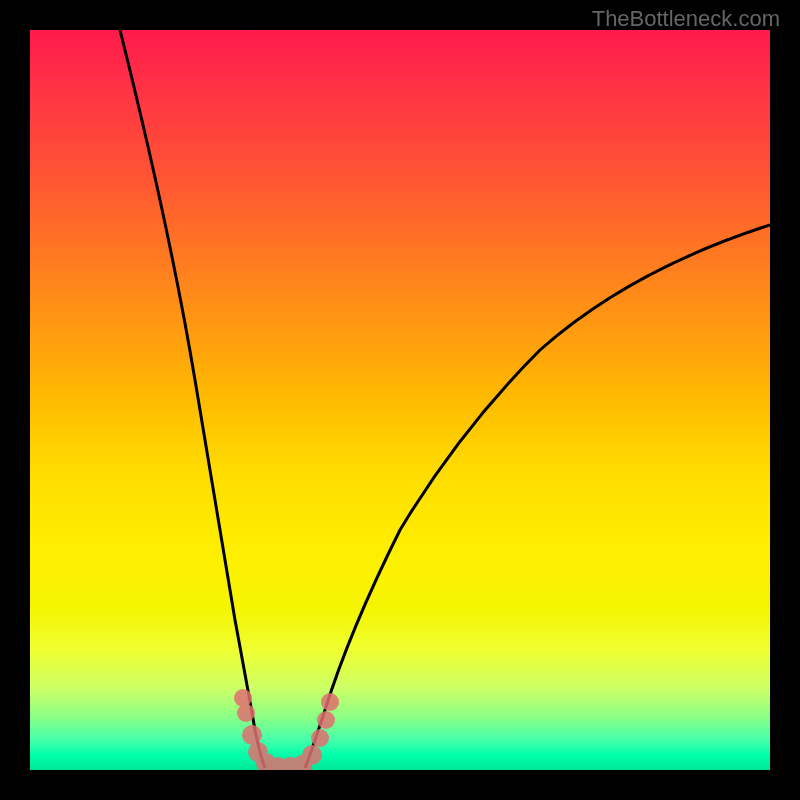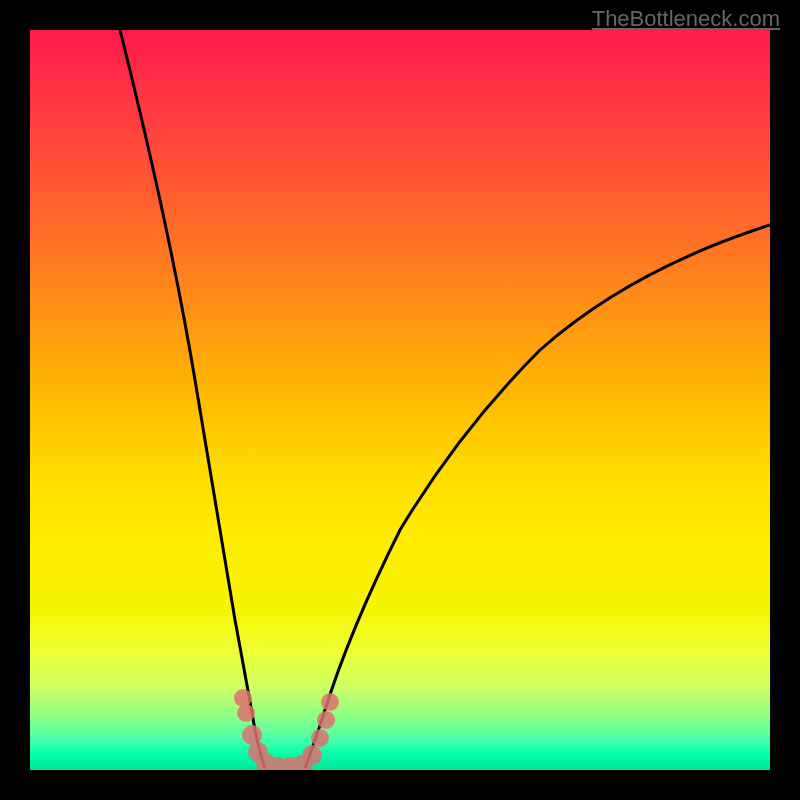--- a/index.html
+++ b/index.html
@@ -36,21 +36,20 @@
     );
   }
   .watermark {
     position: absolute;
     top: 6px;
     right: 20px;
     color: #666;
     font-size: 22px;
     font-weight: 500;
     z-index: 10;
-    text-decoration: underline;
   }
   svg.curves {
     position: absolute;
     left: 0;
     top: 0;
     width: 740px;
     height: 740px;
   }
 </style>
 </head>

